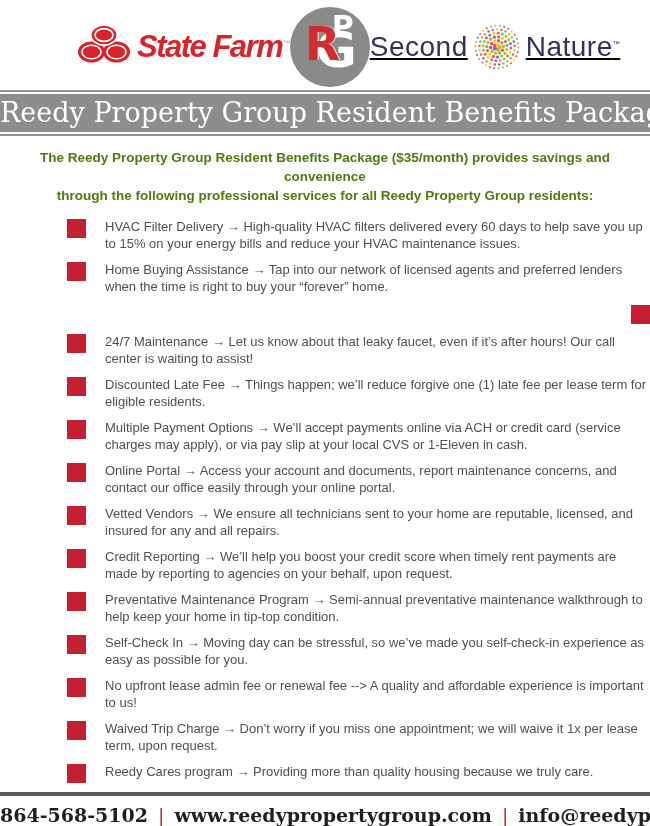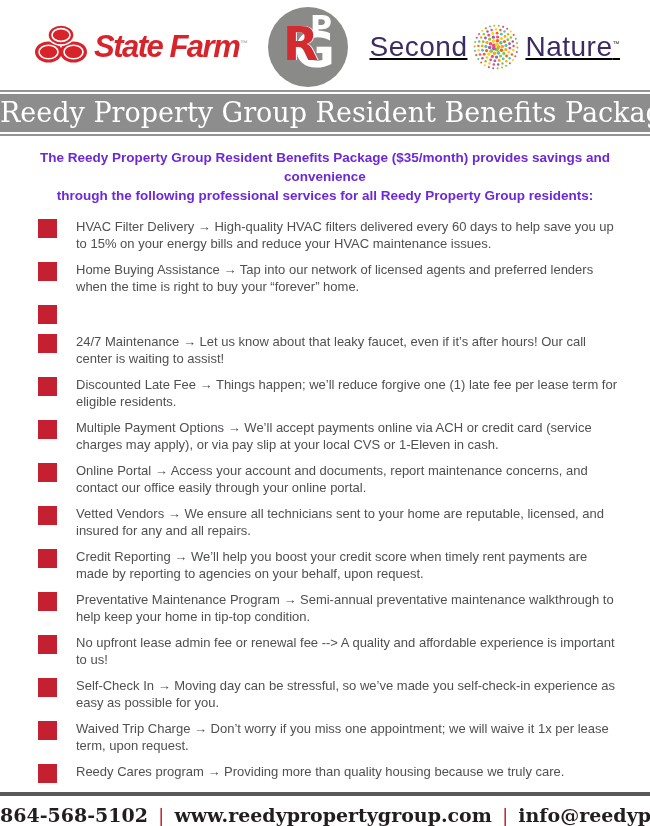--- a/index.html
+++ b/index.html
@@ -8,21 +8,21 @@
     width: 650px; height: 826px; overflow: hidden;
     background: #ffffff;
     font-family: "Liberation Sans", sans-serif;
     -webkit-font-smoothing: antialiased;
   }
   .page { width: 650px; height: 826px; position: relative; background:#fff; }
 
   
   .logos {
     height: 90px; display: flex; align-items: center;
-    justify-content: space-between; padding: 4px 30px 0 34px;
+    justify-content: space-between; padding: 4px 30px 0 34px; margin-left: 43px;
   }
   .sf-logo { display: flex; align-items: center; }
   .sf-text {
     font-style: italic; font-weight: bold; font-size: 31px;
     letter-spacing: -1.5px; color: #d9232a; margin-left: 4px;
     font-family: "Liberation Sans", sans-serif; white-space: nowrap;
   }
   .sf-tm { font-size: 8px; font-style: normal; color: #b0b0b0; vertical-align: super; margin-left: 1px; }
 
   .rpg-circle {
@@ -42,25 +42,25 @@
   
   .banner-wrap { border-top: 2px solid #949494; border-bottom: 2px solid #949494; padding: 2px 0; }
   .banner { background: #8d8d8d; text-align: center; }
   .banner-title {
     color: #ffffff; font-family: "DejaVu Serif", serif;
     font-size: 27px; line-height: 38px; white-space: nowrap;
   }
 
   
   .intro { margin: 12px 34px 0; text-align: center; }
-  .intro p { font-size: 13.5px; font-weight: bold; color: #6d28d9; line-height: 19px; }
+  .intro p { font-size: 13.5px; font-weight: bold; color: #4d7c0f; line-height: 19px; }
 
   
   .benefits { margin: 13px 0 0 38px; }
-  .item { display: flex; margin-bottom: 9px; }
+  .item { display: flex; margin-bottom: 9px; justify-content: flex-end; }
   .bullet { width: 19px; height: 19px; background: #c52032; flex: none; margin-top: 1px; }
   .item-text {
     margin-left: 19px; width: 545px;
     font-size: 13px; line-height: 17px; color: #4f5052;
   }
 
   
   .footer-rule { height: 4px; background: #595a5c; margin-top: 3px; }
   .footer {
     text-align: center; padding: 8px 0 10px;
@@ -258,25 +258,25 @@
     <div class="item">
         <span class="bullet"></span>
         <p class="item-text">Credit Reporting → We’ll help you boost your credit score when timely rent payments are made by reporting to agencies on your behalf, upon request.</p>
       </div>
     <div class="item">
         <span class="bullet"></span>
         <p class="item-text">Preventative Maintenance Program → Semi-annual preventative maintenance walkthrough to help keep your home in tip-top condition.</p>
       </div>
     <div class="item">
         <span class="bullet"></span>
+        <p class="item-text">Self-Check In → Moving day can be stressful, so we’ve made you self-check-in experience as easy as possible for you.</p>
+      </div>
+    <div class="item">
+        <span class="bullet"></span>
         <p class="item-text">No upfront lease admin fee or renewal fee --&gt; A quality and affordable experience is important to us!</p>
-      </div>
-    <div class="item">
-        <span class="bullet"></span>
-        <p class="item-text">Self-Check In → Moving day can be stressful, so we’ve made you self-check-in experience as easy as possible for you.</p>
       </div>
     <div class="item">
         <span class="bullet"></span>
         <p class="item-text">Waived Trip Charge → Don’t worry if you miss one appointment; we will waive it 1x per lease term, upon request.</p>
       </div>
     <div class="item">
         <span class="bullet"></span>
         <p class="item-text">Reedy Cares program → Providing more than quality housing because we truly care.</p>
       </div>
   </div>

